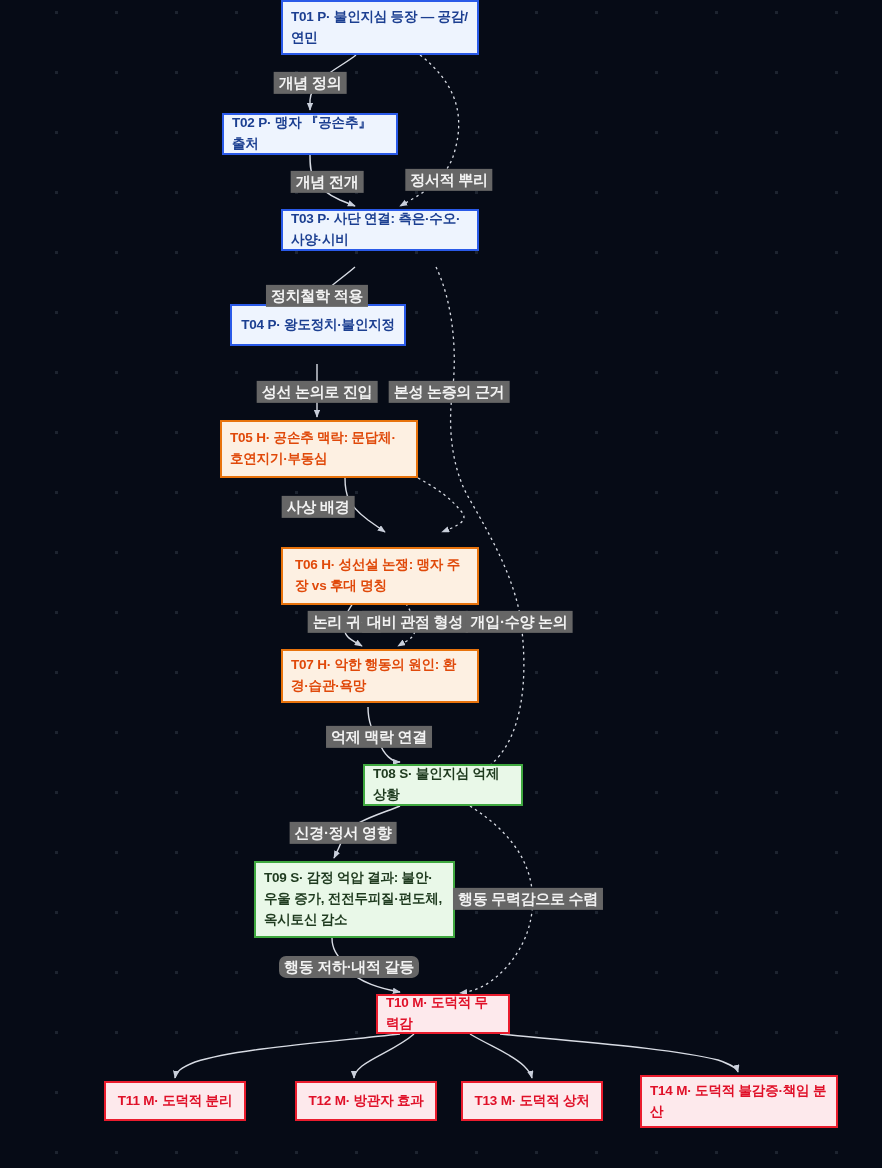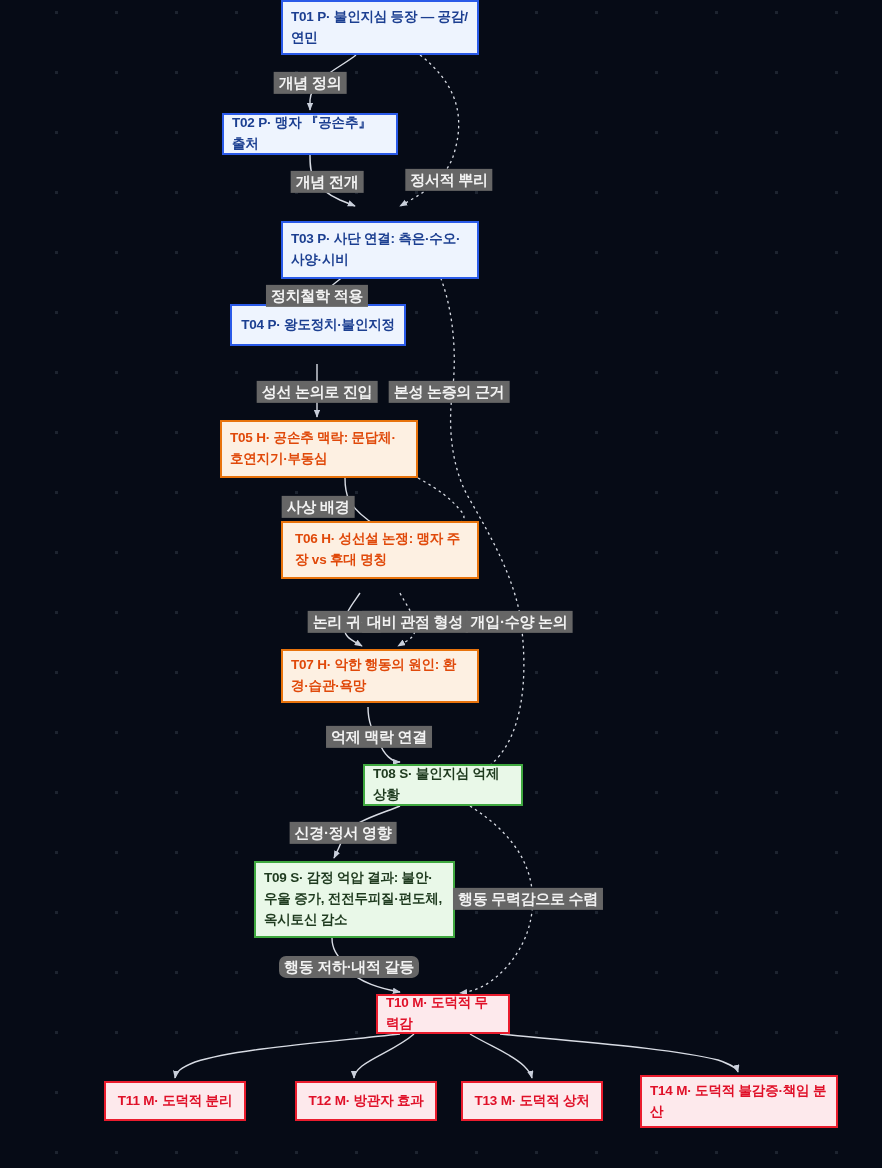--- a/index.html
+++ b/index.html
@@ -90,24 +90,24 @@
         <path d="M 400 1034 C 330 1042, 240 1048, 195 1062 C 180 1068, 176 1072, 175 1078" fill="none" stroke="#d8dce4" stroke-width="1.4" marker-end="url(#arrow)"></path>
         <path d="M 414 1034 C 398 1048, 375 1056, 362 1066 C 356 1071, 354 1074, 354 1078" fill="none" stroke="#d8dce4" stroke-width="1.4" marker-end="url(#arrow)"></path>
         <path d="M 470 1034 C 490 1046, 512 1054, 524 1066 C 529 1071, 531 1074, 532 1078" fill="none" stroke="#d8dce4" stroke-width="1.4" marker-end="url(#arrow)"></path>
         <path d="M 500 1034 C 580 1042, 670 1048, 718 1060 C 732 1065, 737 1068, 738 1072" fill="none" stroke="#d8dce4" stroke-width="1.4" marker-end="url(#arrow)"></path>
       </g>
   </svg>
 
   <div id="node-layer">
       <div class="node blue" style="left: 281px; top: 0px; width: 198px; height: 55px;">T01  P· 불인지심 등장 — 공감/연민</div>
       <div class="node blue" style="left: 222px; top: 113px; width: 176px; height: 42px;">T02 P· 맹자 『공손추』 출처</div>
-      <div class="node blue" style="left: 281px; top: 221px; width: 198px; height: 58px;">T03  P· 사단 연결: 측은·수오·사양·시비</div>
+      <div class="node blue" style="left: 281px; top: 209px; width: 198px; height: 42px;">T03  P· 사단 연결: 측은·수오·사양·시비</div>
       <div class="node blue" style="left: 230px; top: 304px; width: 176px; height: 42px;">T04 P· 왕도정치·불인지정</div>
       <div class="node orange" style="left: 220px; top: 420px; width: 198px; height: 58px;">T05  H· 공손추 맥락: 문답체·호연지기·부동심</div>
-      <div class="node orange" style="left: 281px; top: 521px; width: 198px; height: 58px; padding-left: 12px;">T06  H· 성선설 논쟁: 맹자 주장 vs 후대 명칭</div>
+      <div class="node orange" style="left: 281px; top: 547px; width: 198px; height: 58px; padding-left: 12px;">T06  H· 성선설 논쟁: 맹자 주장 vs 후대 명칭</div>
       <div class="node orange" style="left: 281px; top: 649px; width: 198px; height: 54px;">T07  H· 악한 행동의 원인: 환경·습관·욕망</div>
       <div class="node green" style="left: 363px; top: 764px; width: 160px; height: 42px;">T08 S· 불인지심 억제 상황</div>
       <div class="node green" style="left: 254px; top: 861px; width: 201px; height: 77px;">T09  S· 감정 억압 결과: 불안·우울 증가, 전전두피질·편도체, 옥시토신 감소</div>
       <div class="node red" style="left: 376px; top: 994px; width: 134px; height: 40px;">T10 M· 도덕적 무력감</div>
       <div class="node red" style="left: 104px; top: 1081px; width: 142px; height: 40px;">T11 M· 도덕적 분리</div>
       <div class="node red" style="left: 295px; top: 1081px; width: 142px; height: 40px;">T12 M· 방관자 효과</div>
       <div class="node red" style="left: 461px; top: 1081px; width: 142px; height: 40px;">T13 M· 도덕적 상처</div>
       <div class="node red" style="left: 640px; top: 1075px; width: 198px; height: 53px;">T14  M· 도덕적 불감증·책임 분산</div>
     </div>
   <div id="label-layer">

